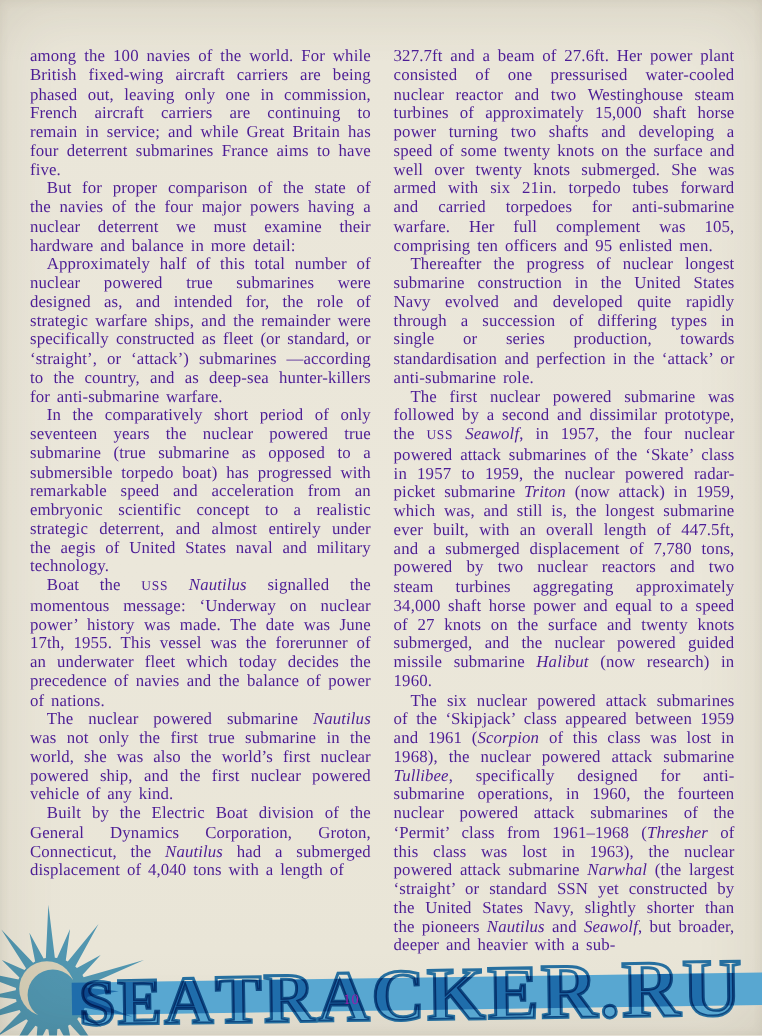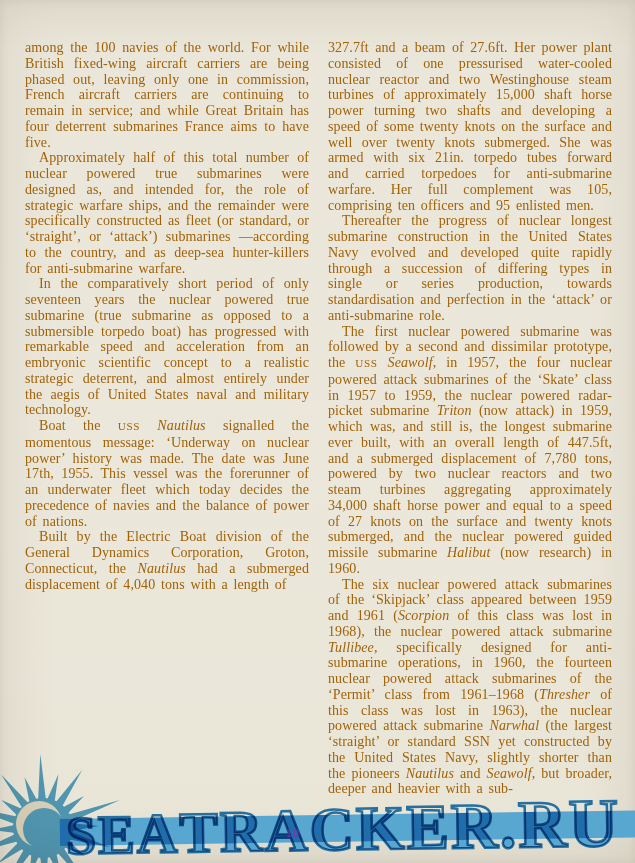--- a/index.html
+++ b/index.html
@@ -14,21 +14,21 @@
     background:linear-gradient(180deg,#e6e2d4 0%,#eae6d9 6%,#ebe7da 55%,#e9e5d7 92%,#e5e1d3 100%);
     box-shadow:inset 0 0 55px rgba(96,86,64,0.14), inset 0 0 8px rgba(96,86,64,0.10);
   }
   .textblock{
     position:absolute;left:25px;top:40px;display:flex;gap:19px;
   }
   .col{
     width:284px;
     text-align:justify;
     font-size:14px;line-height:15.75px;
-    color:#a16207;
+    color:#4c1d95;
     word-spacing:2.1px;letter-spacing:0.1px;font-family:Liberation Serif, serif;
   }
   .para{margin:0;}
   .para.indent{text-indent:14px;}
   .i{font-style:italic;}
   .sc{font-size:0.8em;letter-spacing:0.6px;}
   
   .watermark{
     position:absolute;left:58px;top:795px;width:640px;height:72px;
     transform:rotate(-0.85deg);transform-origin:0 60%;
@@ -56,23 +56,25 @@
   }
 </style>
 </head>
 <body>
 
 <div class="paper"></div>
 
 <div class="textblock">
   <div class="col">
       <p class="para"><span>among the 100 navies of the world. For while British fixed-wing aircraft carriers are being phased out, leaving only one in commission, French aircraft carriers are continuing to remain in service; and while Great Britain has four deterrent submarines France aims to have five.</span></p>
+      <p class="para indent"><span>But for proper comparison of the state of the navies of the four major powers having a nuclear deterrent we must examine their hardware and balance in more detail:</span></p>
       <p class="para indent"><span>Approximately half of this total number of nuclear powered true submarines were designed as, and intended for, the role of strategic warfare ships, and the remainder were specifically constructed as fleet (or standard, or ‘straight’, or ‘attack’) submarines —according to the country, and as deep-sea hunter-killers for anti-submarine warfare.</span></p>
       <p class="para indent"><span>In the comparatively short period of only seventeen years the nuclear powered true submarine (true submarine as opposed to a submersible torpedo boat) has progressed with remarkable speed and acceleration from an embryonic scientific concept to a realistic strategic deterrent, and almost entirely under the aegis of United States naval and military technology.</span></p>
       <p class="para indent"><span>Boat the </span><span class="sc">USS</span><span> </span><span class="i">Nautilus</span><span> signalled the momentous message: ‘Underway on nuclear power’ history was made. The date was June 17th, 1955. This vessel was the forerunner of an underwater fleet which today decides the precedence of navies and the balance of power of nations.</span></p>
+      <p class="para indent"><span>The nuclear powered submarine </span><span class="i">Nautilus</span><span> was not only the first true submarine in the world, she was also the world’s first nuclear powered ship, and the first nuclear powered vehicle of any kind.</span></p>
       <p class="para indent"><span>Built by the Electric Boat division of the General Dynamics Corporation, Groton, Connecticut, the </span><span class="i">Nautilus</span><span> had a submerged displacement of 4,040 tons with a length of</span></p>
     </div>
   <div class="col">
       <p class="para"><span>327.7ft and a beam of 27.6ft. Her power plant consisted of one pressurised water-cooled nuclear reactor and two Westinghouse steam turbines of approximately 15,000 shaft horse power turning two shafts and developing a speed of some twenty knots on the surface and well over twenty knots submerged. She was armed with six 21in. torpedo tubes forward and carried torpedoes for anti-submarine warfare. Her full complement was 105, comprising ten officers and 95 enlisted men.</span></p>
       <p class="para indent"><span>Thereafter the progress of nuclear longest submarine construction in the United States Navy evolved and developed quite rapidly through a succession of differing types in single or series production, towards standardisation and perfection in the ‘attack’ or anti-submarine role.</span></p>
       <p class="para indent"><span>The first nuclear powered submarine was followed by a second and dissimilar prototype, the </span><span class="sc">USS</span><span> </span><span class="i">Seawolf</span><span>, in 1957, the four nuclear powered attack submarines of the ‘Skate’ class in 1957 to 1959, the nuclear powered radar-picket submarine </span><span class="i">Triton</span><span> (now attack) in 1959, which was, and still is, the longest submarine ever built, with an overall length of 447.5ft, and a submerged displacement of 7,780 tons, powered by two nuclear reactors and two steam turbines aggregating approximately 34,000 shaft horse power and equal to a speed of 27 knots on the surface and twenty knots submerged, and the nuclear powered guided missile submarine </span><span class="i">Halibut</span><span> (now research) in 1960.</span></p>
       <p class="para indent"><span>The six nuclear powered attack submarines of the ‘Skipjack’ class appeared between 1959 and 1961 (</span><span class="i">Scorpion</span><span> of this class was lost in 1968), the nuclear powered attack submarine </span><span class="i">Tullibee</span><span>, specifically designed for anti-submarine operations, in 1960, the fourteen nuclear powered attack submarines of the ‘Permit’ class from 1961–1968 (</span><span class="i">Thresher</span><span> of this class was lost in 1963), the nuclear powered attack submarine </span><span class="i">Narwhal</span><span> (the largest ‘straight’ or standard SSN yet constructed by the United States Navy, slightly shorter than the pioneers </span><span class="i">Nautilus</span><span> and </span><span class="i">Seawolf</span><span>, but broader, deeper and heavier with a sub-</span></p>
     </div>
 </div>
 

